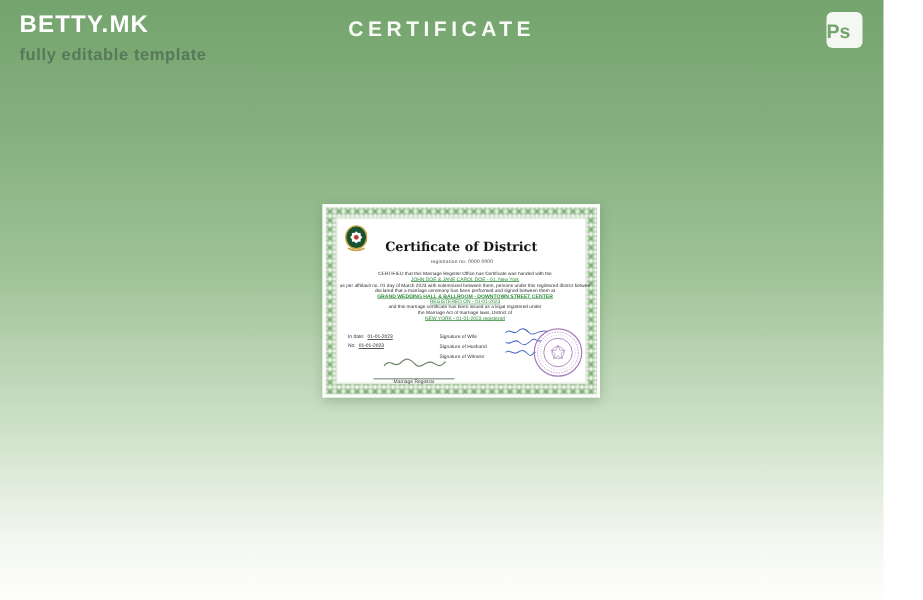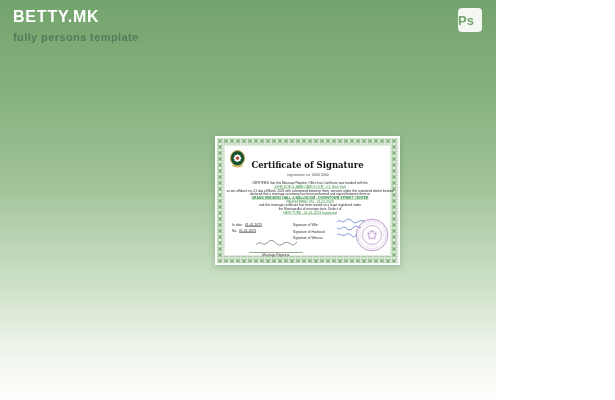--- a/index.html
+++ b/index.html
@@ -1,19 +1,19 @@
 <!DOCTYPE html>
 <html><head>
 <meta charset="utf-8">
 <style>
   * { margin:0; padding:0; box-sizing:border-box; }
   html,body { width:615px; height:400px; }
   body { font-family:"Liberation Sans", sans-serif; }
   .page {
-    position:relative; width:496px; height:400px; overflow:hidden;
+    position:relative; width:589px; height:400px; overflow:hidden;
     background:linear-gradient(180deg,#74a46d 0%,#85b07e 22%,#9fc297 45%,#cfe2c9 72%,#f3f7f0 90%,#fefefd 100%);
     padding-left:16px;
   }
   
   .brand {
     position:absolute; left:13px; top:8px; color:#ffffff;
     font-weight:900; font-size:16px; letter-spacing:0.8px;
   }
   .tagline {
     position:absolute; left:13px; top:31px; color:#55795a;
@@ -69,39 +69,40 @@
   .registrar-wrap { position:absolute; left:28px; top:96px; width:62px; text-align:center; }
   .registrar-line { border-top:0.5px solid #9aa89a; margin:0 4px; }
   .registrar-label { font-size:6.6px; color:#3a3a3a; }
 </style>
 </head>
 <body>
 
 <div class="page">
 
   <div class="brand">BETTY.MK</div>
-  <div class="tagline">fully persons template</div>
+  <div class="tagline">fully editable template</div>
+  <div class="page-title">CERTIFICATE</div>
   <div class="ps-badge">
     <span>Ps</span>
   </div>
 
   <div class="cert">
     <div class="cert-inner"></div>
 
     <div class="emblem">
       <svg width="15" height="18" viewBox="0 0 15 18">
         <ellipse cx="7.5" cy="8.2" rx="7" ry="7.6" fill="#175231" stroke="#c9a23f" stroke-width="0.9"></ellipse>
         <rect x="4.6" y="5.3" width="5.8" height="5.8" fill="#ffffff"></rect>
         <rect x="4.6" y="5.3" width="5.8" height="5.8" fill="#ffffff" transform="rotate(45 7.5 8.2)"></rect>
         <circle cx="7.5" cy="8.2" r="1.6" fill="#c0392b"></circle>
         <path d="M2 15.5 Q7.5 18.5 13 15.5" fill="none" stroke="#c9a23f" stroke-width="1"></path>
       </svg>
     </div>
 
-    <div class="cert-title">Certificate of Signature</div>
+    <div class="cert-title">Certificate of District</div>
     <div class="cert-reg-wrap">
       <div class="t-scale-c">
         <div class="cert-reg">registration no: 0000 0000</div>
       </div>
     </div>
 
     <div class="cert-body-wrap">
       <div class="t-scale-c cert-body">
         <div class="bl">CERTIFIED that this Marriage Register Office has Certificate was handed with the</div>
         <div class="bl green">JOHN DOE &amp; JANE CAROL DOE - 01, New York</div>

